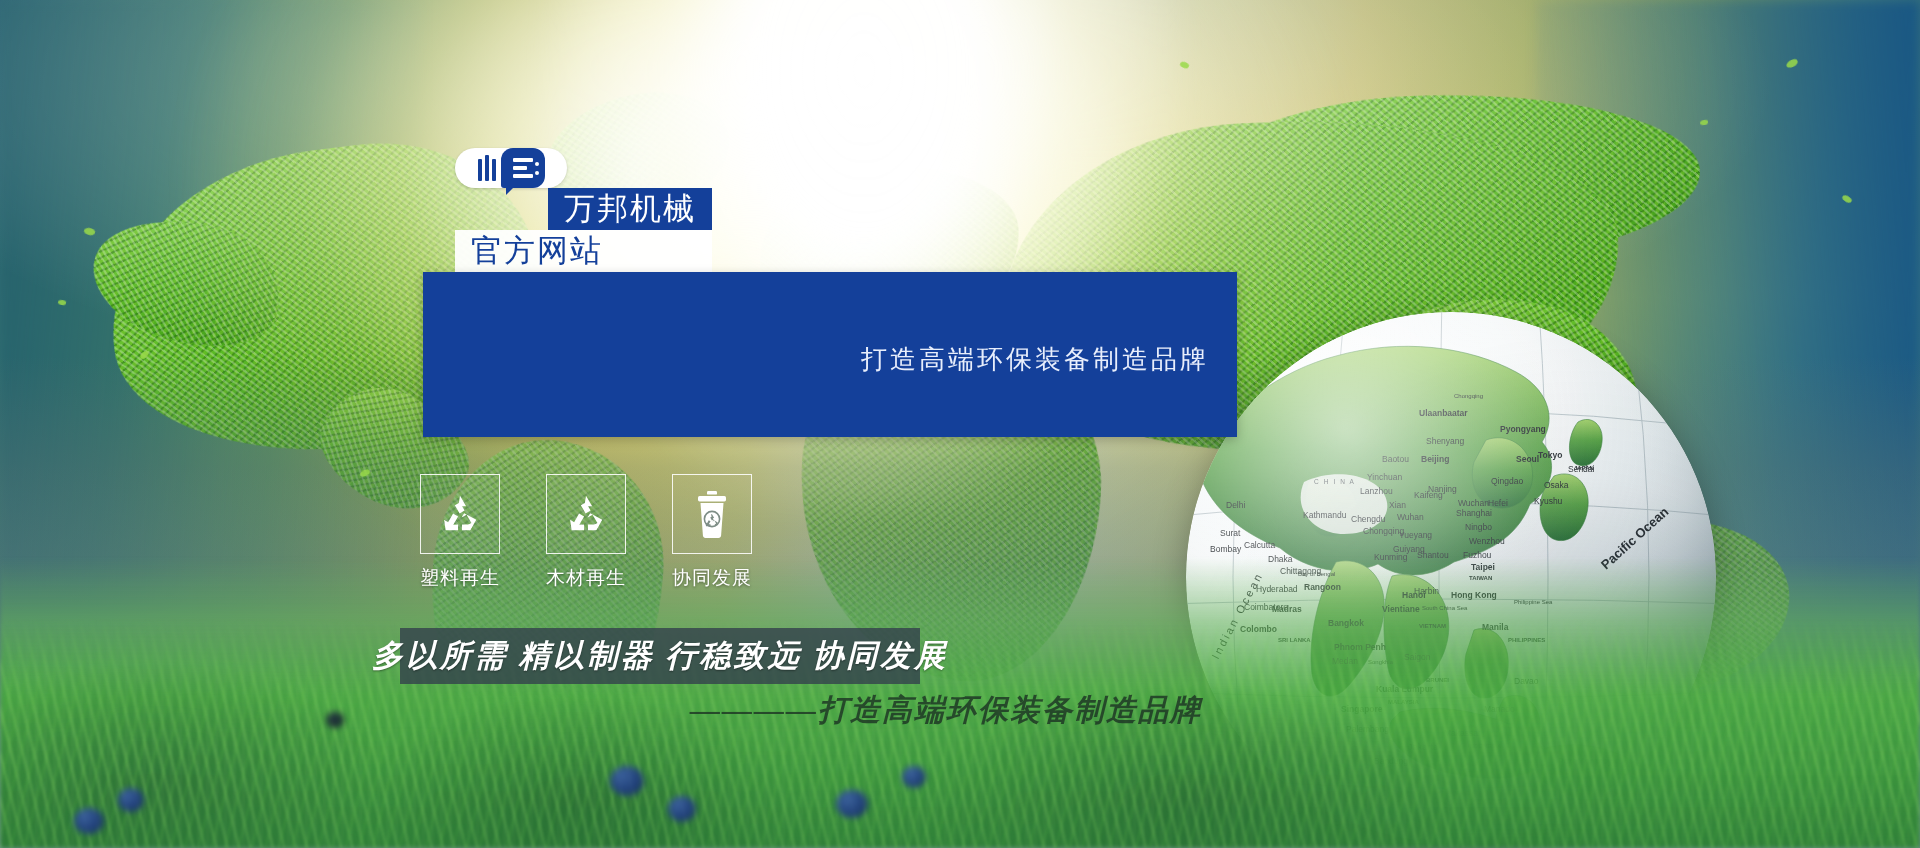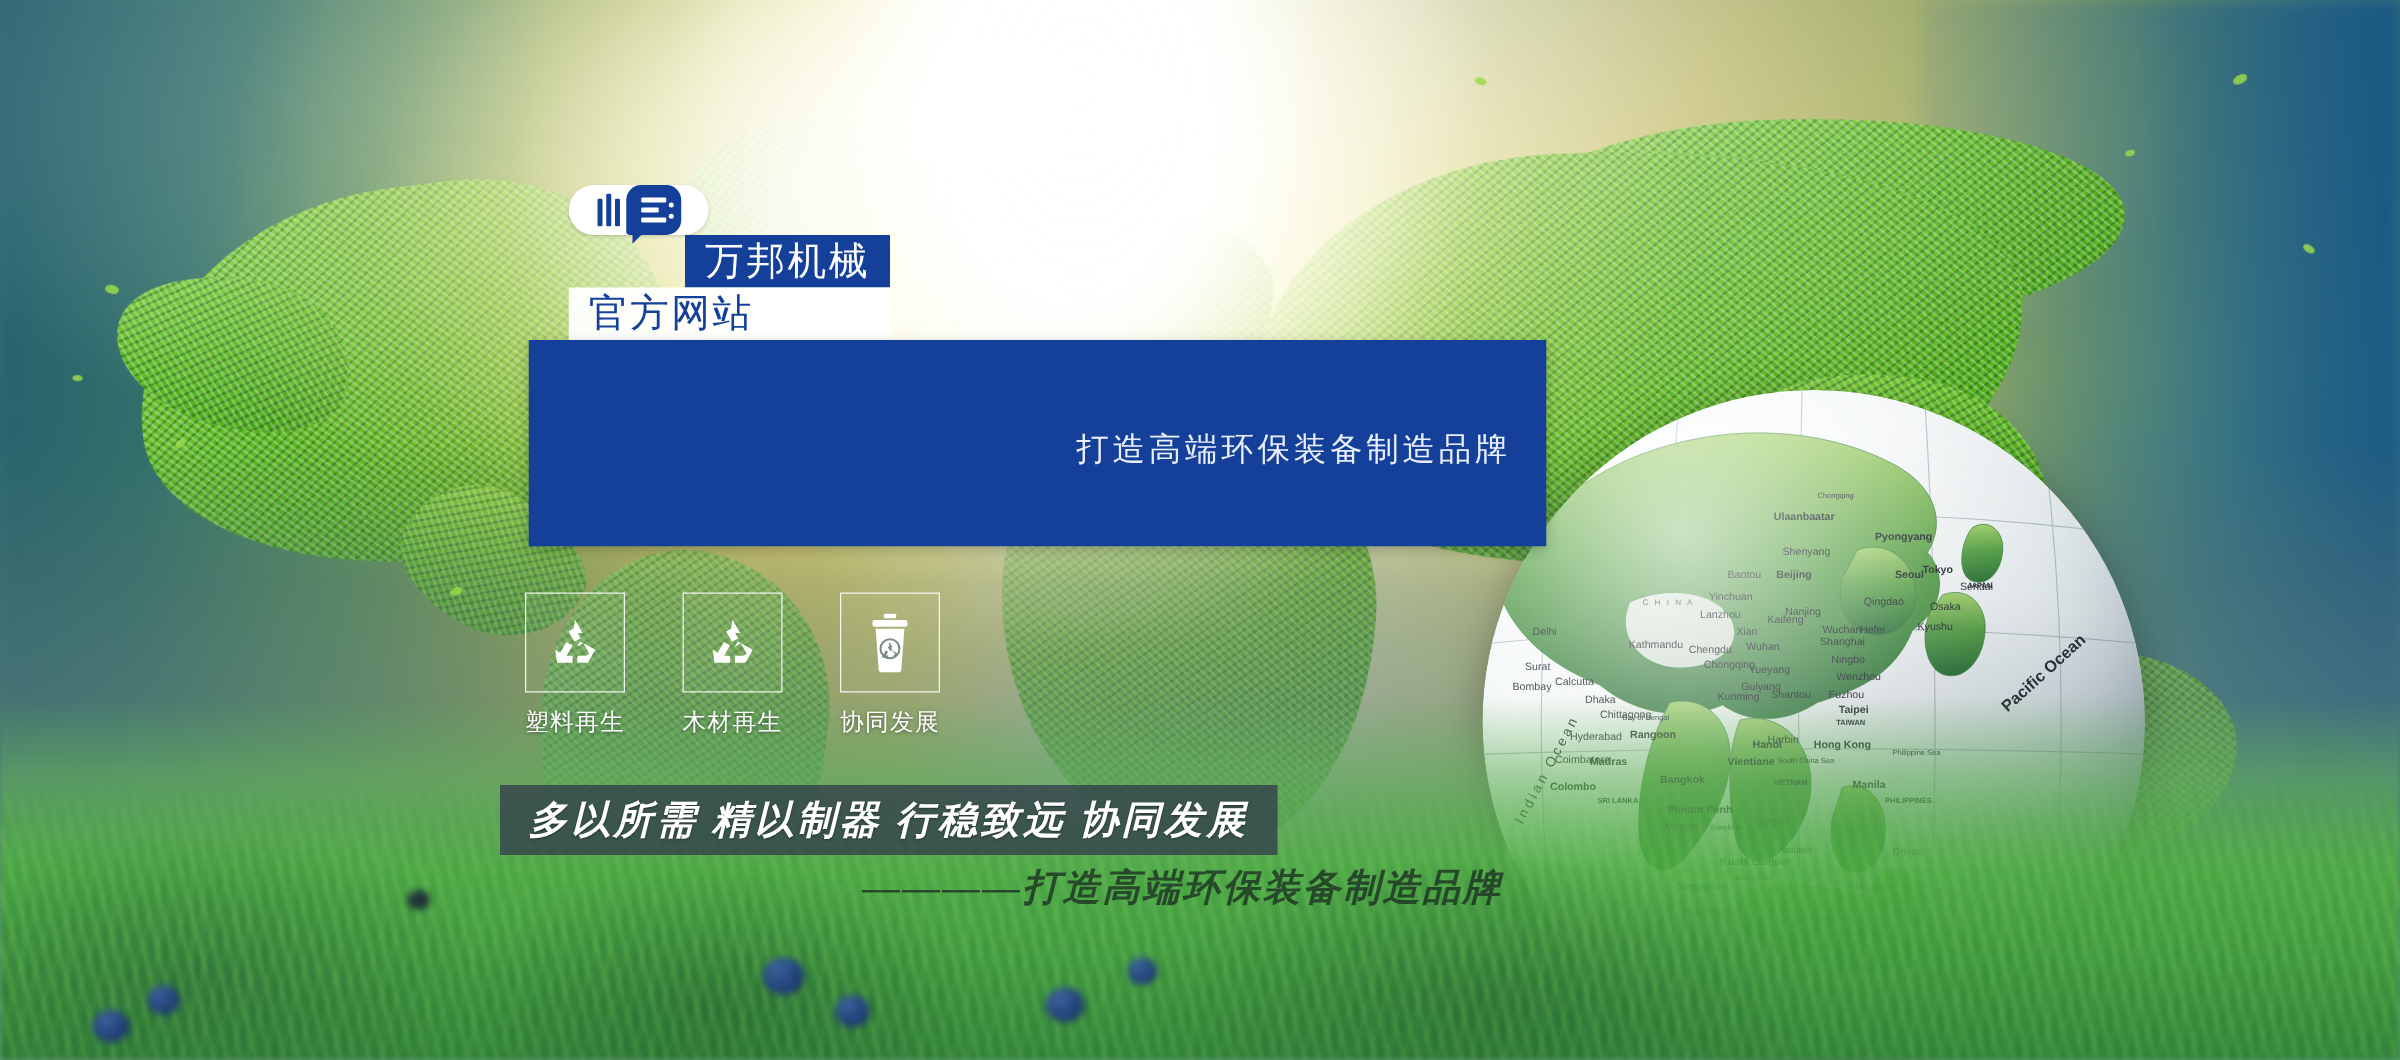--- a/index.html
+++ b/index.html
@@ -199,21 +199,21 @@
     background:rgba(255,255,255,0.04);
   }
   .icon-box svg{display:block;}
   .icon-label{
     margin-top:11px;color:#ffffff;font-size:19px;letter-spacing:1px;
     text-shadow:0 1px 3px rgba(0,0,0,.45);white-space:nowrap;
   }
 
   
   .slogan-bar{
-    position:absolute;left:400px;top:628px;width:622px;height:56px;
+    position:absolute;left:400px;top:628px;width:520px;height:56px;
     background:rgba(50,62,76,0.78);
     display:flex;align-items:center;justify-content:center;
   }
   .slogan-text{
     color:#ffffff;font-size:31px;letter-spacing:3px;
     font-family:"Liberation Serif","DejaVu Serif",serif;
     font-style:italic;font-weight:700;white-space:nowrap;
     text-shadow:0 1px 2px rgba(0,0,0,.4);
   }
   .attribution{

